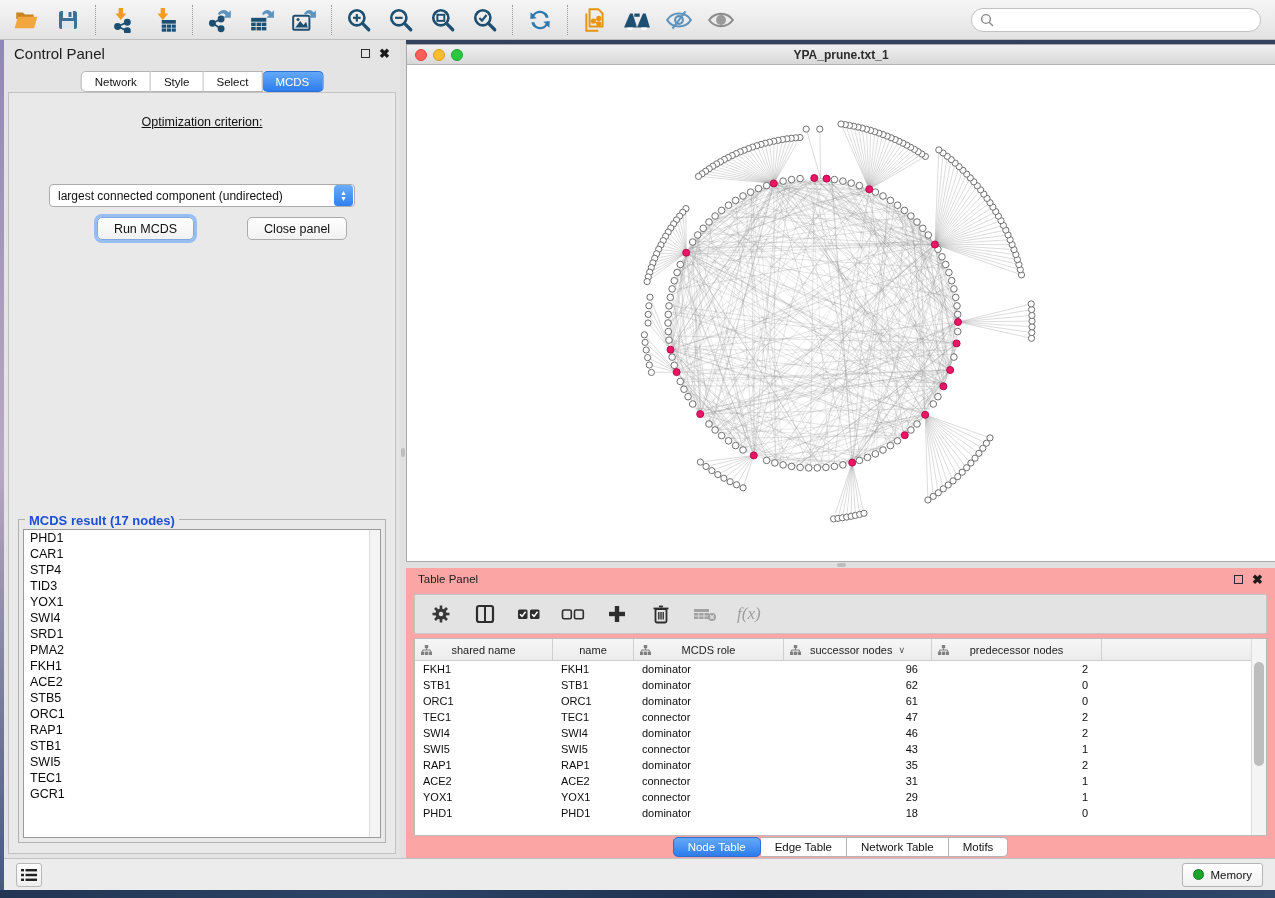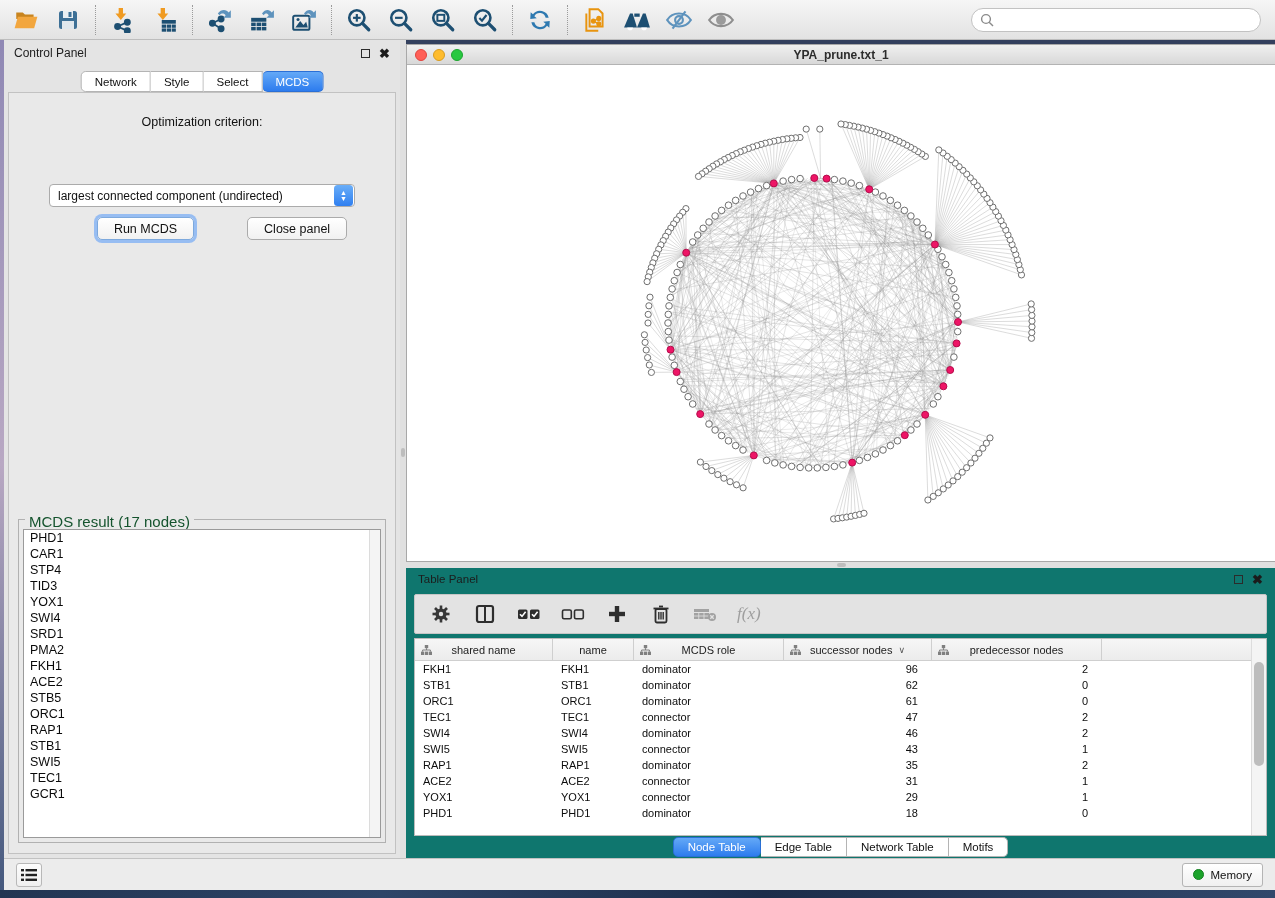--- a/index.html
+++ b/index.html
@@ -26,50 +26,50 @@
   .search-wrap { margin-left:auto; margin-right:4px; display:flex; align-items:center; }
   .search-box { width:290px; height:24px; background:#fff; border:1px solid #c2c2c2;
     border-radius:13px; display:flex; align-items:center; padding:0 8px; }
   .search-box input { border:none; outline:none; flex:1; font-size:12px;
     font-family:"Liberation Sans",sans-serif; background:transparent; margin-left:5px; }
 
   
   .control-panel { position:absolute; left:4px; top:40px; width:396px; height:818px;
     background:#e4e4e4; }
   .cp-titlebar { height:26px; display:flex; align-items:center; padding:0 10px; }
-  .cp-title { font-size:12px; color:#1c1c1c; }
+  .cp-title { font-size:15px; color:#1c1c1c; }
   .win-icons { margin-left:auto; display:flex; align-items:center; gap:9px; }
   .float-ic { width:9px; height:9px; border:1.5px solid #2b2b2b; display:inline-block; }
   .close-ic { font-size:13px; font-weight:bold; color:#1b1b1b; line-height:9px; }
   .cp-tabs { position:absolute; left:50%; transform:translateX(-50%); top:31px; display:flex;
     z-index:3; }
   .cp-tab { height:21px; padding:0 13px; background:#fff; border:1px solid #b4b4b4;
     border-left:none; display:flex; align-items:center; font-size:11.5px; color:#111; }
   .cp-tab:first-child { border-left:1px solid #b4b4b4; border-radius:5px 0 0 5px; }
   .cp-tab:last-child { border-radius:0 5px 5px 0; }
   .cp-tab.active { background:linear-gradient(180deg,#64a9f7,#2d7cee);
     border-color:#2a6fd6; color:#fff; border-radius:5px; }
   .cp-body { position:absolute; left:4px; right:4px; top:52px; bottom:4px;
     background:#e9e9e9; border:1px solid #c2c2c2; }
-  .opt-label { text-align:center; margin-top:22px; font-size:12.5px; color:#111; }
+  .opt-label { text-align:center; margin-top:22px; font-size:12.5px; color:#111;text-decoration:underline; }
   .select { position:absolute; left:40px; right:40px; top:91px; height:23px; background:#fff;
     border:1px solid #ababab; border-radius:4px; display:flex; align-items:center;gap:22px; }
   .select-value { flex:1; padding-left:8px; font-size:12px; color:#111; white-space:nowrap; overflow:hidden; }
   .select-stepper { width:19px; height:21px; margin:0 1px; border-radius:3.5px;
     background:linear-gradient(180deg,#6aaef8,#2f7ff0); color:#fff; display:flex;
     flex-direction:column; align-items:center; justify-content:center; font-size:7px; line-height:6px; }
   .btn-row { position:absolute; top:124px; left:0; right:0; display:flex; justify-content:center; gap:13px; }
   .btn { height:23px; padding:0 16px; background:linear-gradient(180deg,#ffffff,#f1f1f1);
     border:1px solid #ababab; border-radius:5px; font-size:12.5px; color:#111;
     font-family:"Liberation Sans",sans-serif;margin-left:40px; }
   .btn.focused { box-shadow:0 0 0 3px rgba(108,166,248,.65); border-color:#7da9dd; }
   .fieldset { position:absolute; left:9px; right:9px; top:426px; bottom:10px;
     border:1px solid #b1b1b1; }
   .fieldset-legend { position:absolute; top:-7px; left:6px; background:#e9e9e9;
-    padding:0 4px; font-size:15px; color:#14532d; }
+    padding:0 4px; font-size:13px; color:#1d4ed8;font-weight:bold; }
   .mcds-list { position:absolute; left:4px; right:4px; top:9px; bottom:4px; background:#fff;
     border:1px solid #9a9a9a; overflow:hidden; }
   .mcds-track { position:absolute; right:0; top:0; bottom:0; width:11px; background:#f4f4f4;
     border-left:1px solid #dcdcdc; }
   .mcds-item { font-size:12.5px; line-height:16px; padding-left:6px; color:#0a0a0a; }
 
   
   .split-v { position:absolute; left:400px; top:40px; width:6px; height:818px; background:#e0e0e0; }
   .split-v .handle { position:absolute; left:1px; top:408px; width:4px; height:9px; background:#bdbdbd; border-radius:2px;}
   .split-h { position:absolute; left:406px; top:562px; width:869px; height:6px; background:#e0e0e0; }
@@ -84,21 +84,21 @@
   .light { width:12px; height:12px; border-radius:50%; }
   .light.red { background:#ff5f57; border:1px solid #e0443e; }
   .light.yellow { background:#febc2e; border:1px solid #d89c21; }
   .light.green { background:#28c840; border:1px solid #1da42f; }
   .net-title { position:absolute; left:0; right:0; text-align:center; font-size:12px;
     font-weight:bold; color:#2c2c2c; pointer-events:none; }
   .net-canvas { height:496px; background:#fff; }
 
   
   .table-panel { position:absolute; left:406px; top:568px; width:869px; height:290px;
-    background:#0f766e; }
+    background:#fca5a5; }
   .tp-titlebar { height:22px; display:flex; align-items:center; padding:0 12px; }
   .tp-title { font-size:11.5px; color:#1c1c1c; }
   .tp-toolbar { position:absolute; left:8px; right:8px; top:26px; height:40px;
     background:#e3e3e3; border:1px solid #c6c6c6; border-radius:2px; display:flex;
     align-items:center; gap:20px; padding:0 14px; }
   .tp-tool { width:24px; height:24px; display:flex; align-items:center; justify-content:center; }
   .fx-label { font-family:"Liberation Serif",serif; font-style:italic; font-size:17px; color:#9e9e9e; }
   .grid-wrap { position:absolute; left:8px; right:8px; top:70px; bottom:22px; background:#fff;
     border:1px solid #bbb; overflow:hidden; }
   .grid-header { display:flex; height:22px; background:linear-gradient(180deg,#f6f6f6,#ececec);

